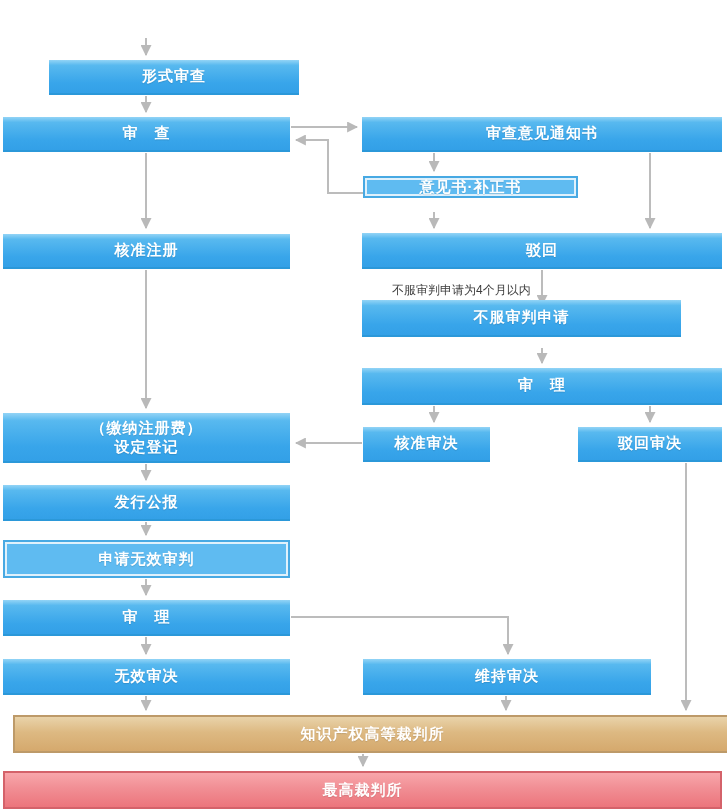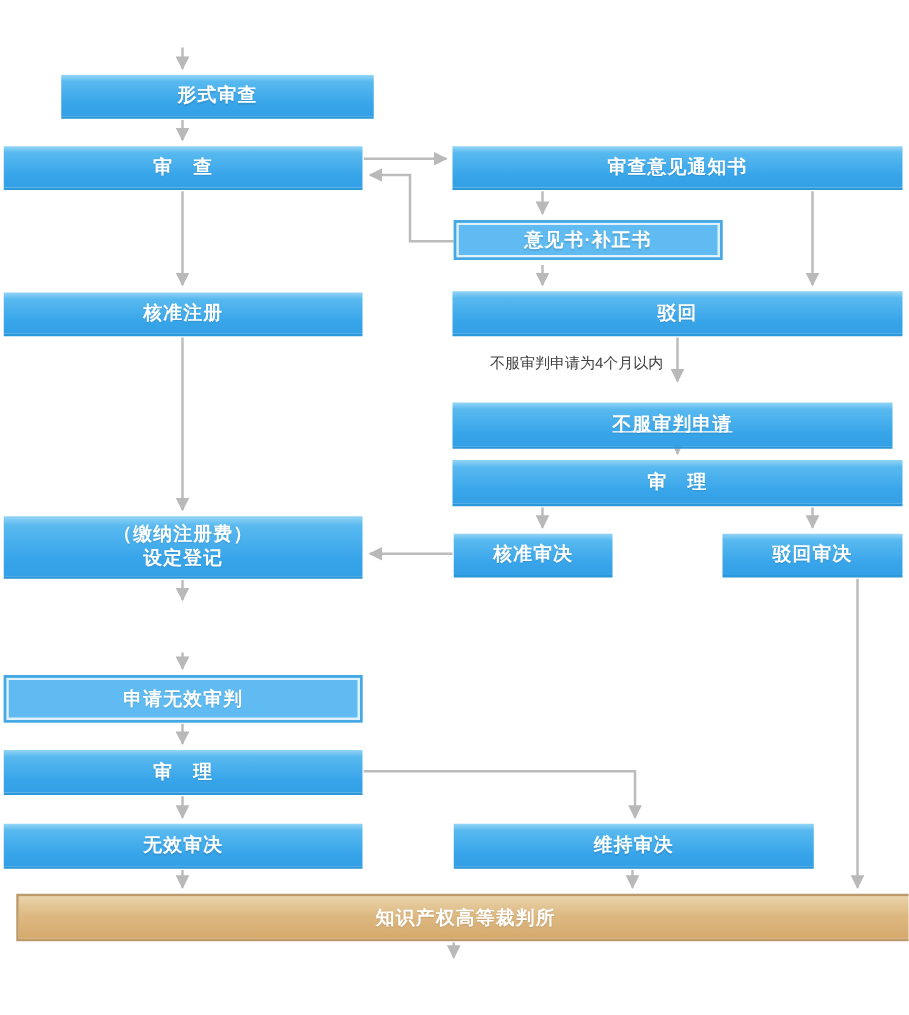--- a/index.html
+++ b/index.html
@@ -75,46 +75,48 @@
     </g>
   </svg>
 
 
   <div class="node blue" style="left:3px;top:60px;width:250px;height:35px;margin-left:46px;">形式审查</div>
 
   <div class="node blue" style="left:3px;top:117px;width:287px;height:35px;">审　查</div>
 
   <div class="node blue" style="left:362px;top:117px;width:360px;height:35px;">审查意见通知书</div>
 
-  <div class="node outline" style="left:363px;top:176px;width:215px;height:32px;">意见书·补正书</div>
+  <div class="node outline" style="left:363px;top:176px;width:215px;height:22px;">意见书·补正书</div>
 
   <div class="node blue" style="left:3px;top:234px;width:287px;height:35px;text-align:center;">核准注册</div>
 
   <div class="node blue" style="left:362px;top:233px;width:360px;height:36px;">驳回</div>
 
   <div class="note" style="left:392px;top:282px;">不服审判申请为4个月以内</div>
 
-  <div class="node blue" style="left:362px;top:322px;width:352px;height:37px;text-decoration:underline;">不服审判申请</div>
+  <div class="node blue" style="left:362px;top:300px;width:319px;height:37px;">不服审判申请</div>
 
   <div class="node blue" style="left:362px;top:368px;width:360px;height:37px;">审　理</div>
 
   <div class="node blue two-line" style="left:3px;top:413px;width:287px;height:50px;">
     <span>（缴纳注册费）</span>
     <span>设定登记</span>
   </div>
 
   <div class="node blue" style="left:363px;top:427px;width:127px;height:35px;">核准审决</div>
 
   <div class="node blue" style="left:578px;top:427px;width:144px;height:35px;">驳回审决</div>
 
+  <div class="node blue" style="left:3px;top:485px;width:287px;height:36px;">发行公报</div>
 
   <div class="node outline" style="left:3px;top:540px;width:287px;height:38px;">申请无效审判</div>
 
   <div class="node blue" style="left:3px;top:600px;width:287px;height:36px;">审　理</div>
 
   <div class="node blue" style="left:3px;top:659px;width:287px;height:36px;">无效审决</div>
 
   <div class="node blue" style="left:363px;top:659px;width:288px;height:36px;">维持审决</div>
 
   <div class="node gold" style="left:13px;top:715px;width:719px;height:38px;">知识产权高等裁判所</div>
 
+  <div class="node red" style="left:3px;top:771px;width:719px;height:38px;">最高裁判所</div>
 
 </div>
 
 </body></html>

